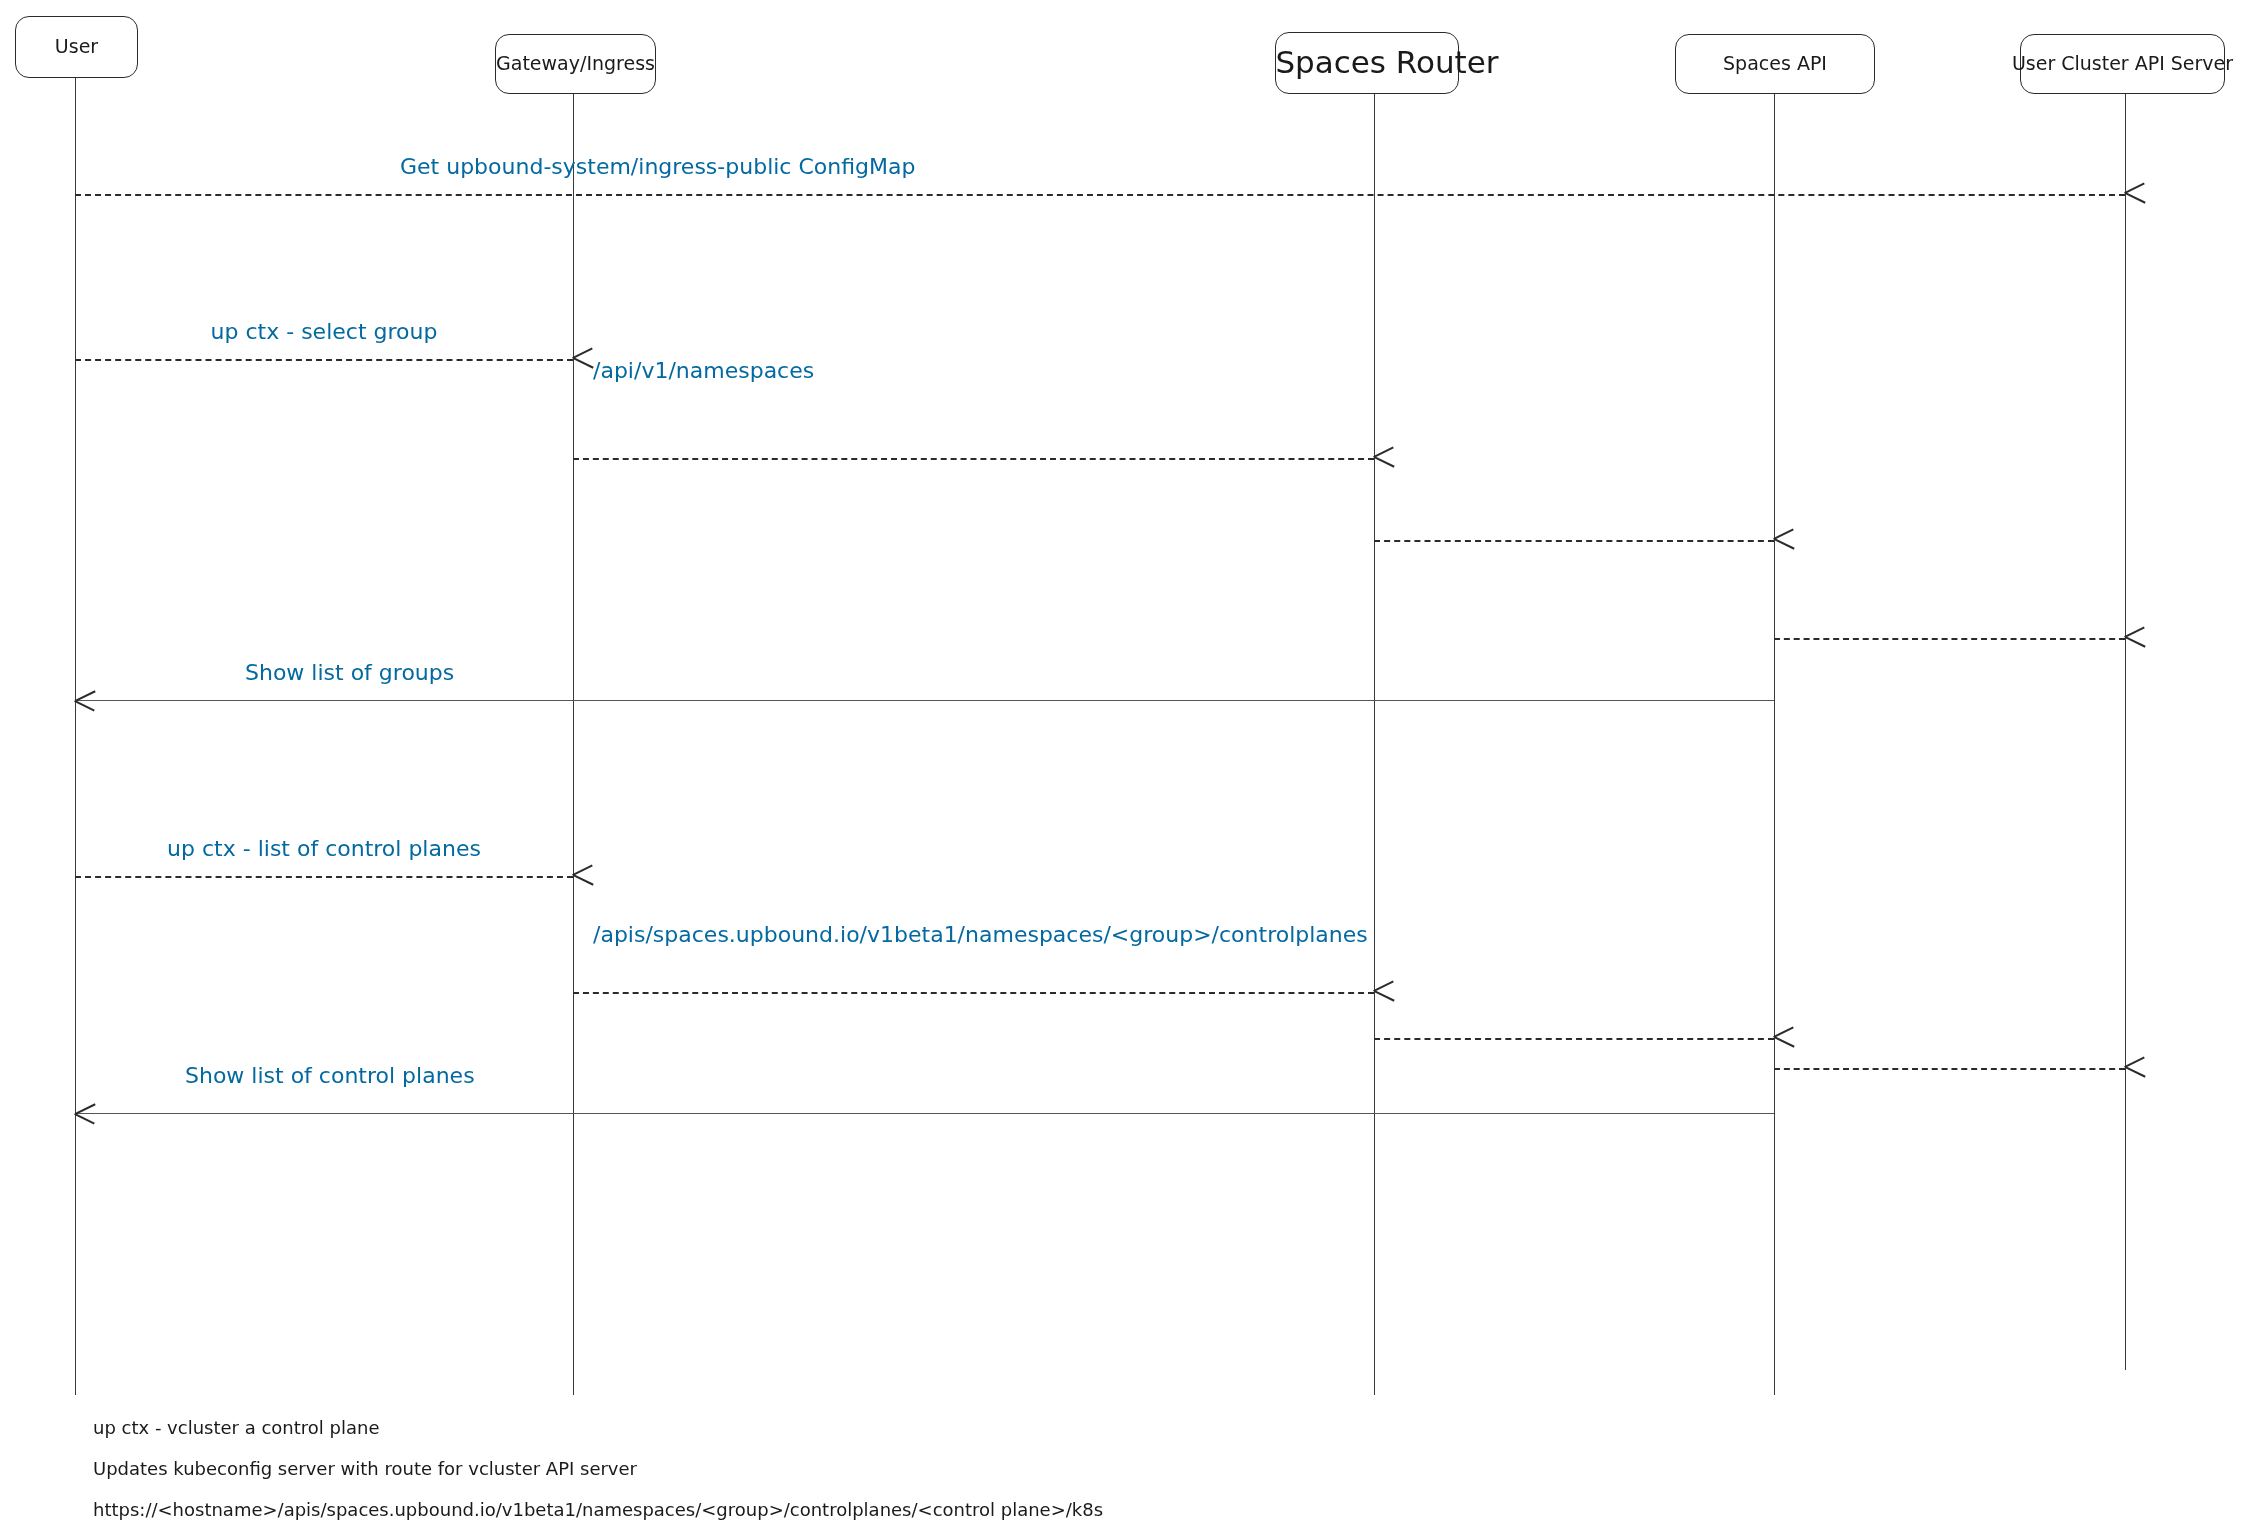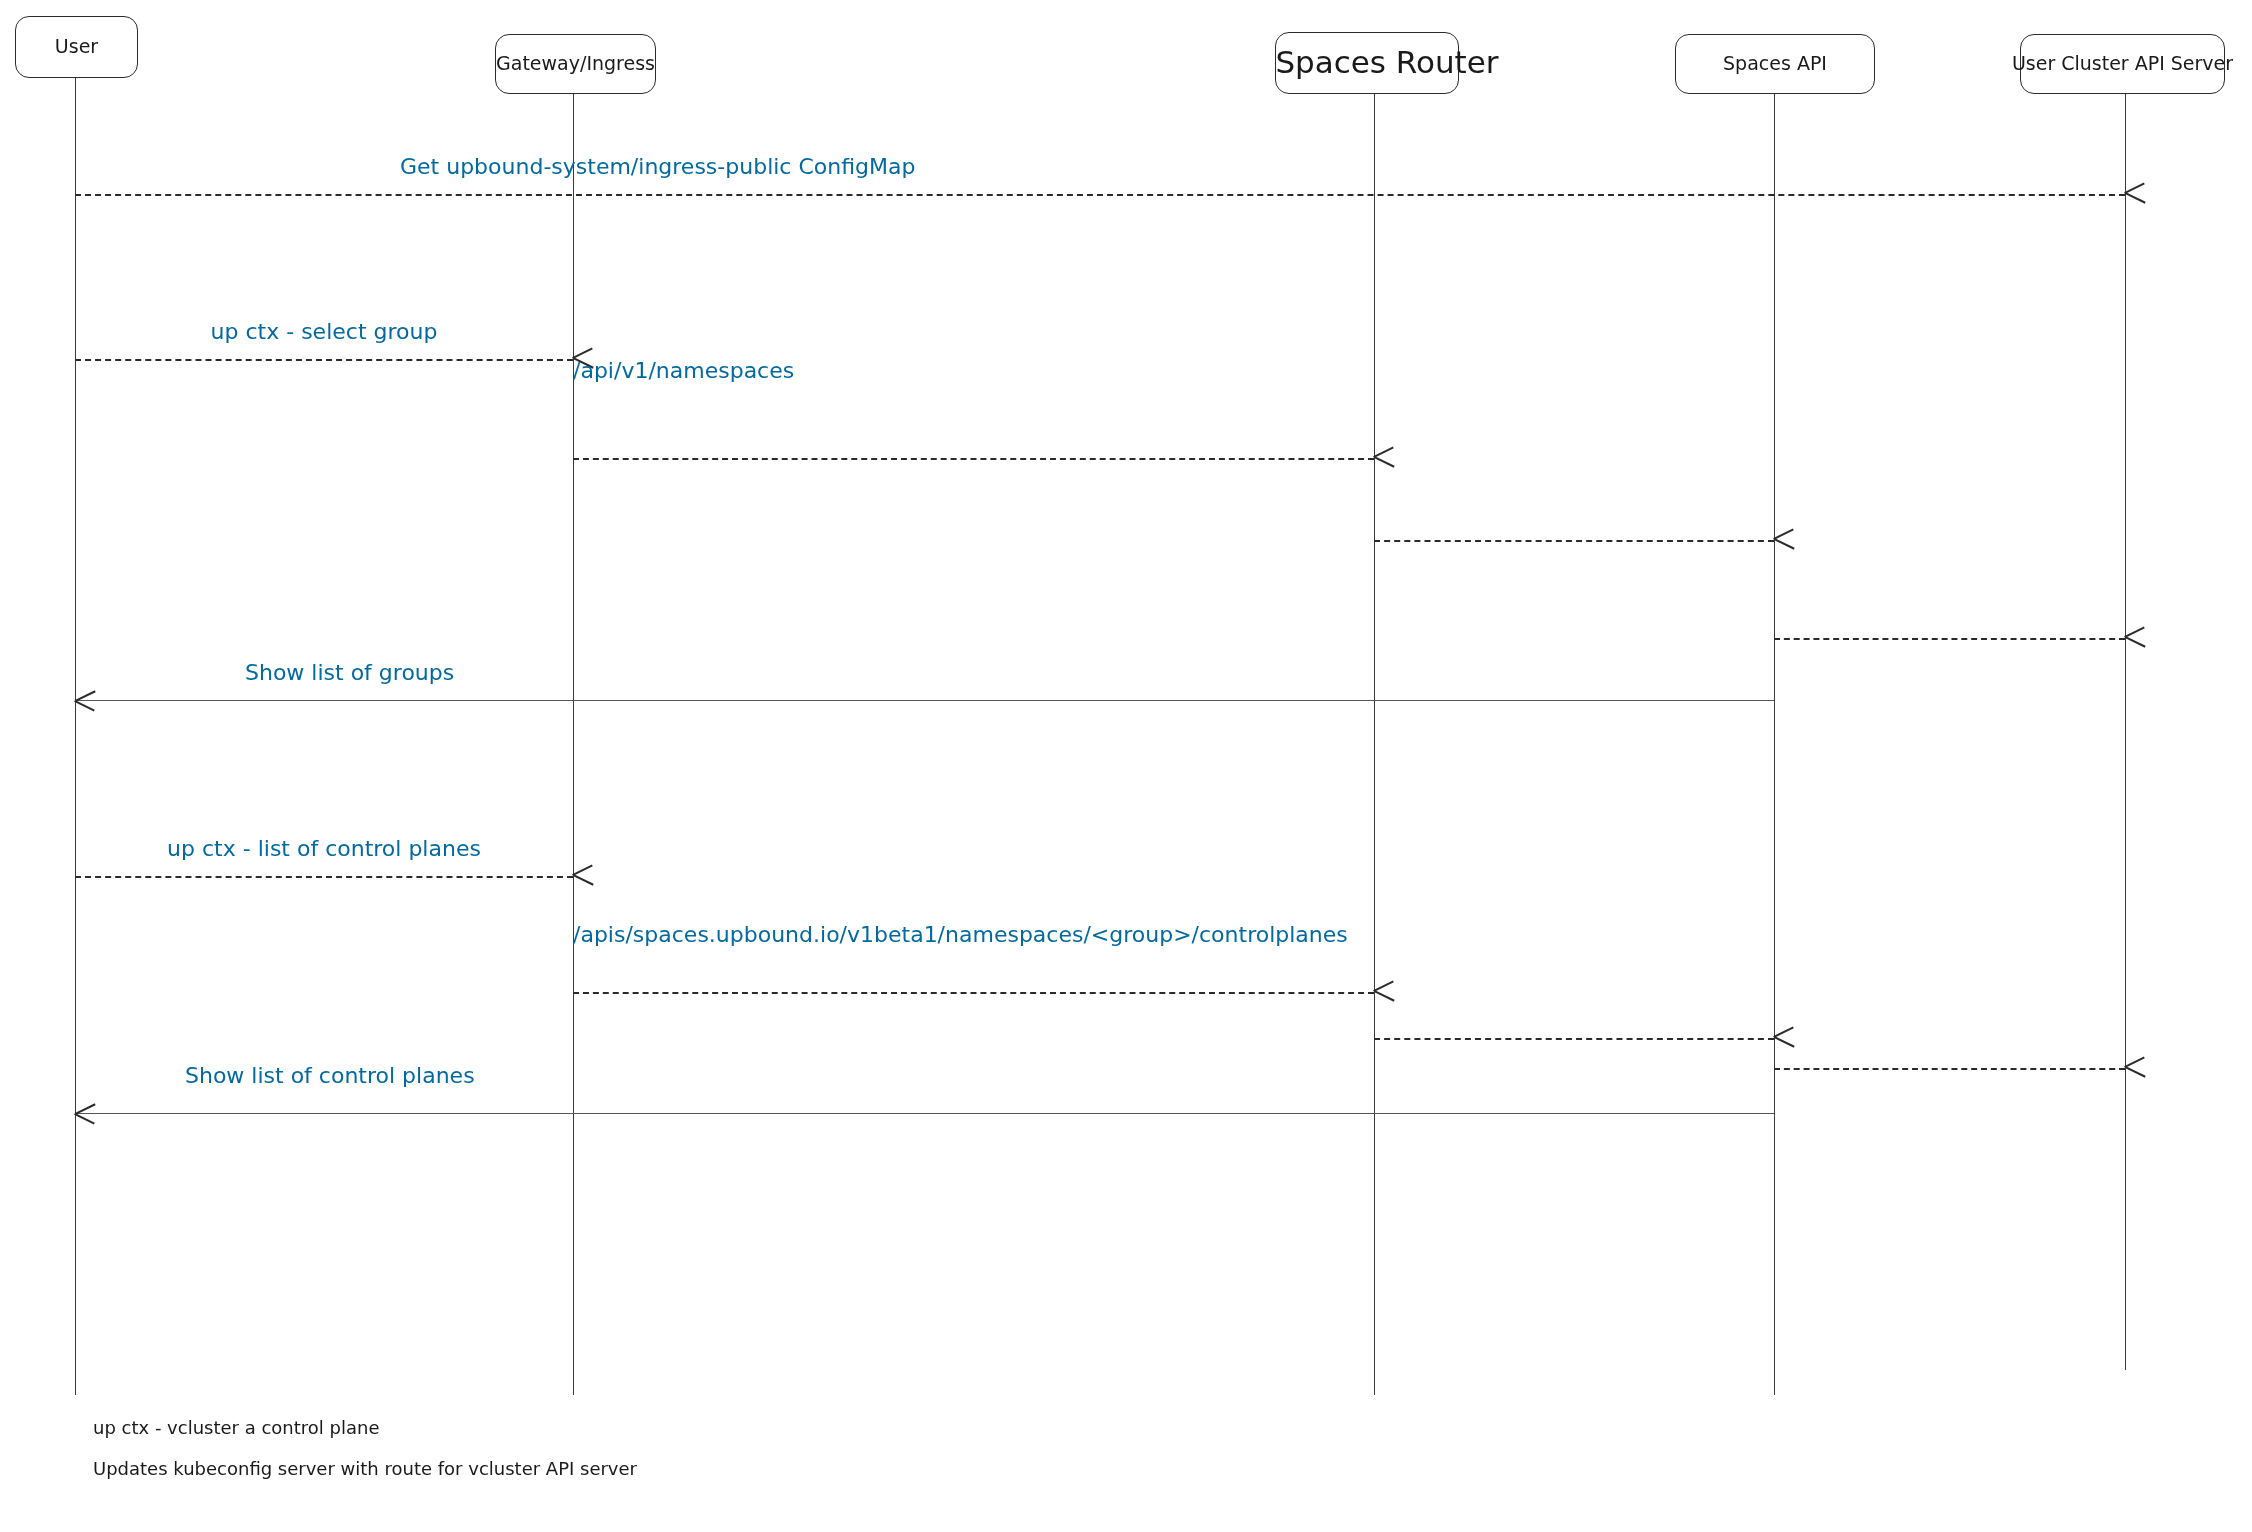--- a/index.html
+++ b/index.html
@@ -97,21 +97,21 @@
     white-space: nowrap;
     font-size: 22px;
     color: #0369a1;
     line-height: 1.3;
   }
   .mlabel.center {
     left: 50%;
     transform: translateX(-50%);
   }
   .mlabel.startleft {
-    left: 0;
+    left: 20px;
   }
   
   .note {
     position: absolute;
     font-size: 18px;
     line-height: 1.45;
     color: #1a1a1a;
     white-space: pre-line;
     text-align: center;
   }
@@ -244,14 +244,15 @@
     <div class="line"></div>
     <div class="head left">
         <i class="a"></i>
         <i class="b"></i>
       </div>
     <div class="mlabel center" style="left:110px; transform:none; bottom:22px;">Show list of control planes</div>
   </div>
 
   <div class="footer-line" style="left:93px; top:1417px;">up ctx - vcluster a control plane</div>
   <div class="footer-line" style="left:93px; top:1458px;">Updates kubeconfig server with route for vcluster API server</div>
+  <div class="footer-line" style="left:93px; top:1499px;">https://&lt;hostname&gt;/apis/spaces.upbound.io/v1beta1/namespaces/&lt;group&gt;/controlplanes/&lt;control plane&gt;/k8s</div>
 
 </div>
 
 </body></html>

